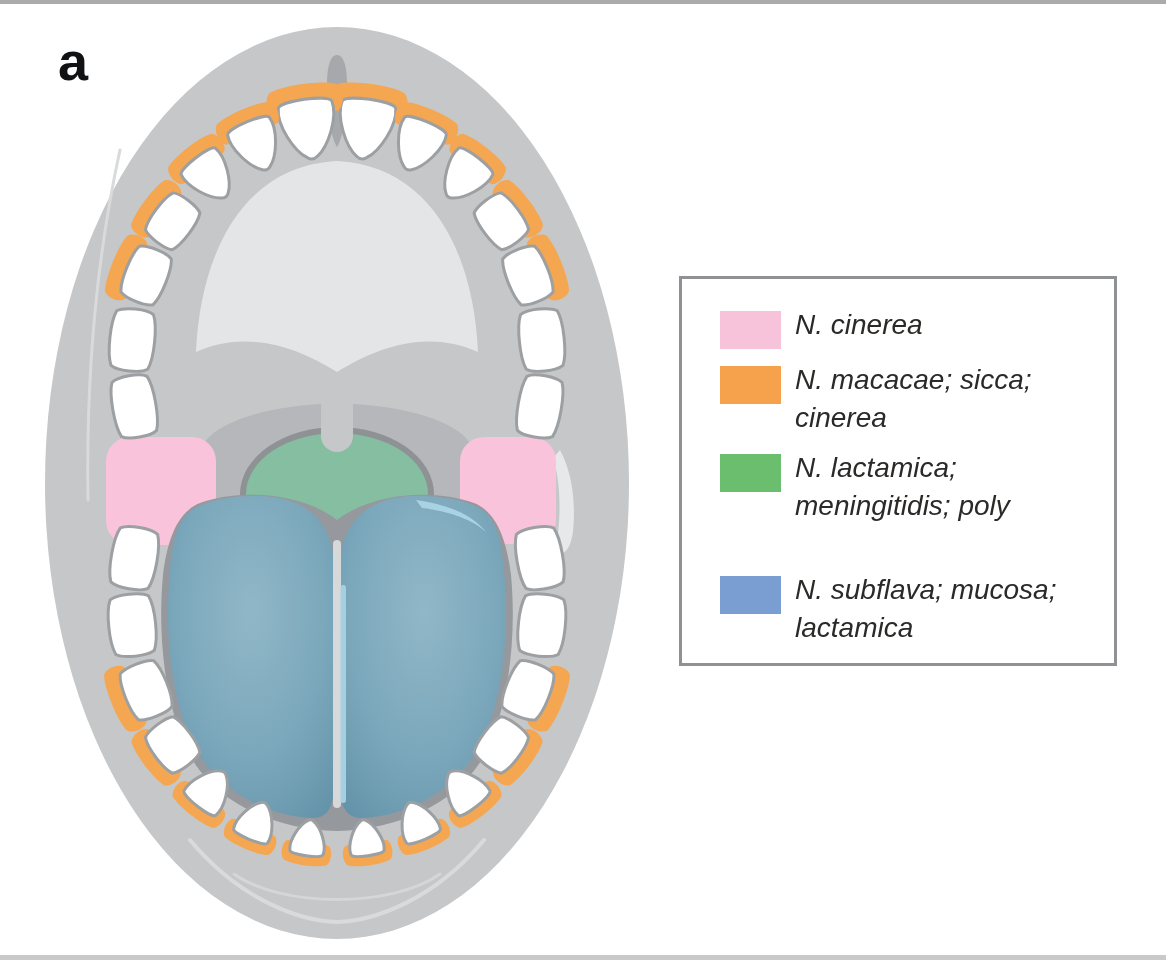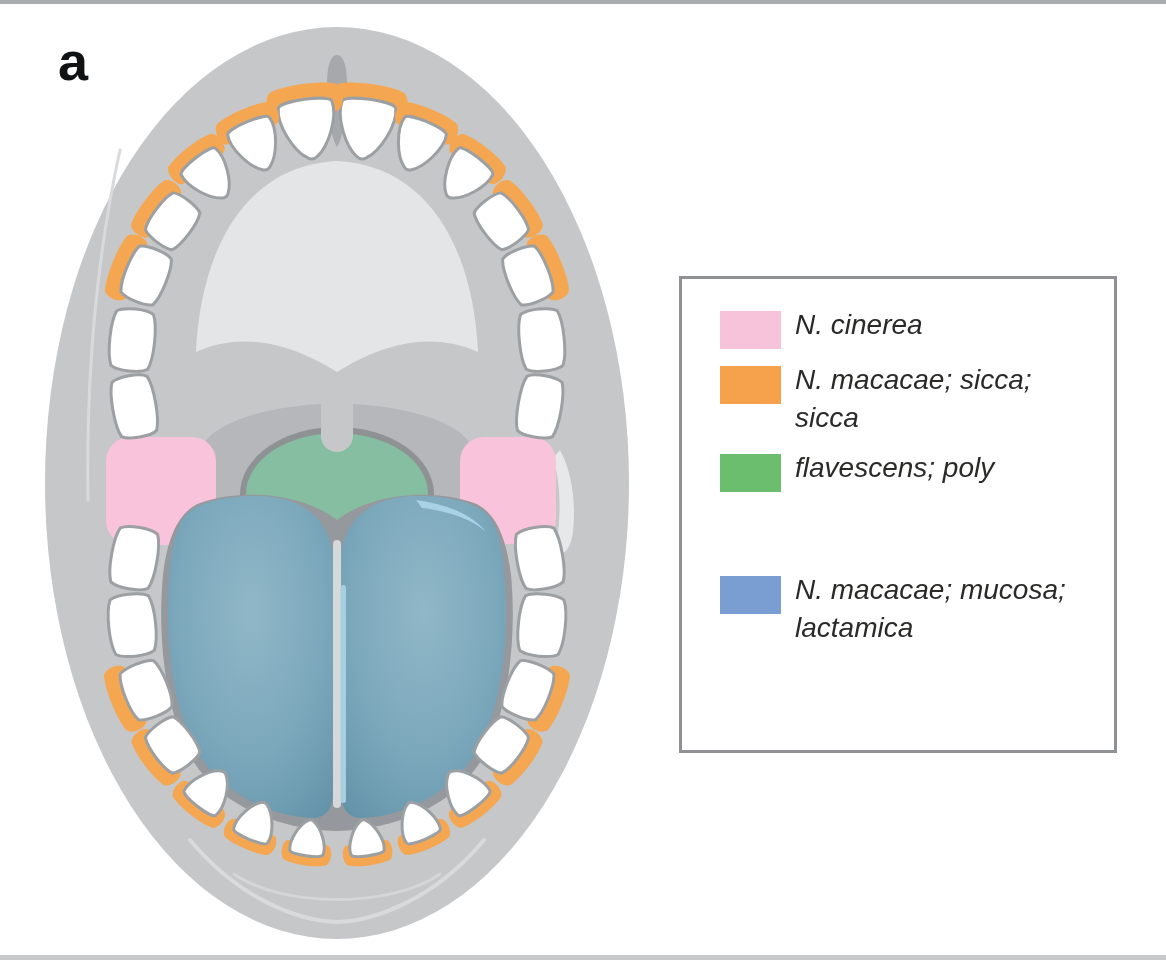--- a/index.html
+++ b/index.html
@@ -8,21 +8,21 @@
     font-family:"Liberation Sans", sans-serif;overflow:hidden;
   }
   .frame-top{position:absolute;left:0;top:0;width:1166px;height:4px;background:#A9ABAD;}
   .frame-bottom{position:absolute;left:0;top:955px;width:1166px;height:5px;background:#C8C9CB;}
   .panel-label{
     position:absolute;left:58px;top:34px;font-size:54px;font-weight:700;
     color:#111214;line-height:1;
   }
   .mouth-svg{position:absolute;left:0;top:0;}
   .legend{
-    position:absolute;left:679px;top:276px;width:438px;height:477px;
+    position:absolute;left:679px;top:276px;width:438px;height:390px;
     border:3px solid #8F9194;background:#FFFFFF;box-sizing:border-box;
   }
   .legend-row{position:absolute;left:38px;display:flex;align-items:flex-start;}
   .legend-row.r1{top:32px;}
   .legend-row.r2{top:87px;}
   .legend-row.r3{top:175px;}
   .legend-row.r4{top:297px;}
   .swatch{width:61px;height:38px;flex:0 0 61px;margin-right:14px;}
   .legend-label{
     font-style:italic;font-size:28px;line-height:38px;color:#2B2A29;margin-top:-5px;
@@ -194,29 +194,30 @@
   <div class="legend-row r1">
     <div class="swatch" style="background-color: rgb(247, 195, 219);"></div>
     <div class="legend-label">
       <span>N. cinerea</span>
     </div>
   </div>
   <div class="legend-row r2">
     <div class="swatch" style="background-color: rgb(246, 161, 76);"></div>
     <div class="legend-label">
       <span>N. macacae; sicca;</span>
-      <span>sicca</span>
+      <span>cinerea</span>
     </div>
   </div>
   <div class="legend-row r3">
     <div class="swatch" style="background-color: rgb(108, 190, 111);"></div>
     <div class="legend-label">
-      <span>flavescens; poly</span>
+      <span>N. lactamica;</span>
+      <span>meningitidis; poly</span>
     </div>
   </div>
   <div class="legend-row r4">
     <div class="swatch" style="background-color: rgb(123, 158, 210);"></div>
     <div class="legend-label">
-      <span>N. macacae; mucosa;</span>
+      <span>N. subflava; mucosa;</span>
       <span>lactamica</span>
     </div>
   </div>
 </div>
 
 </body></html>

